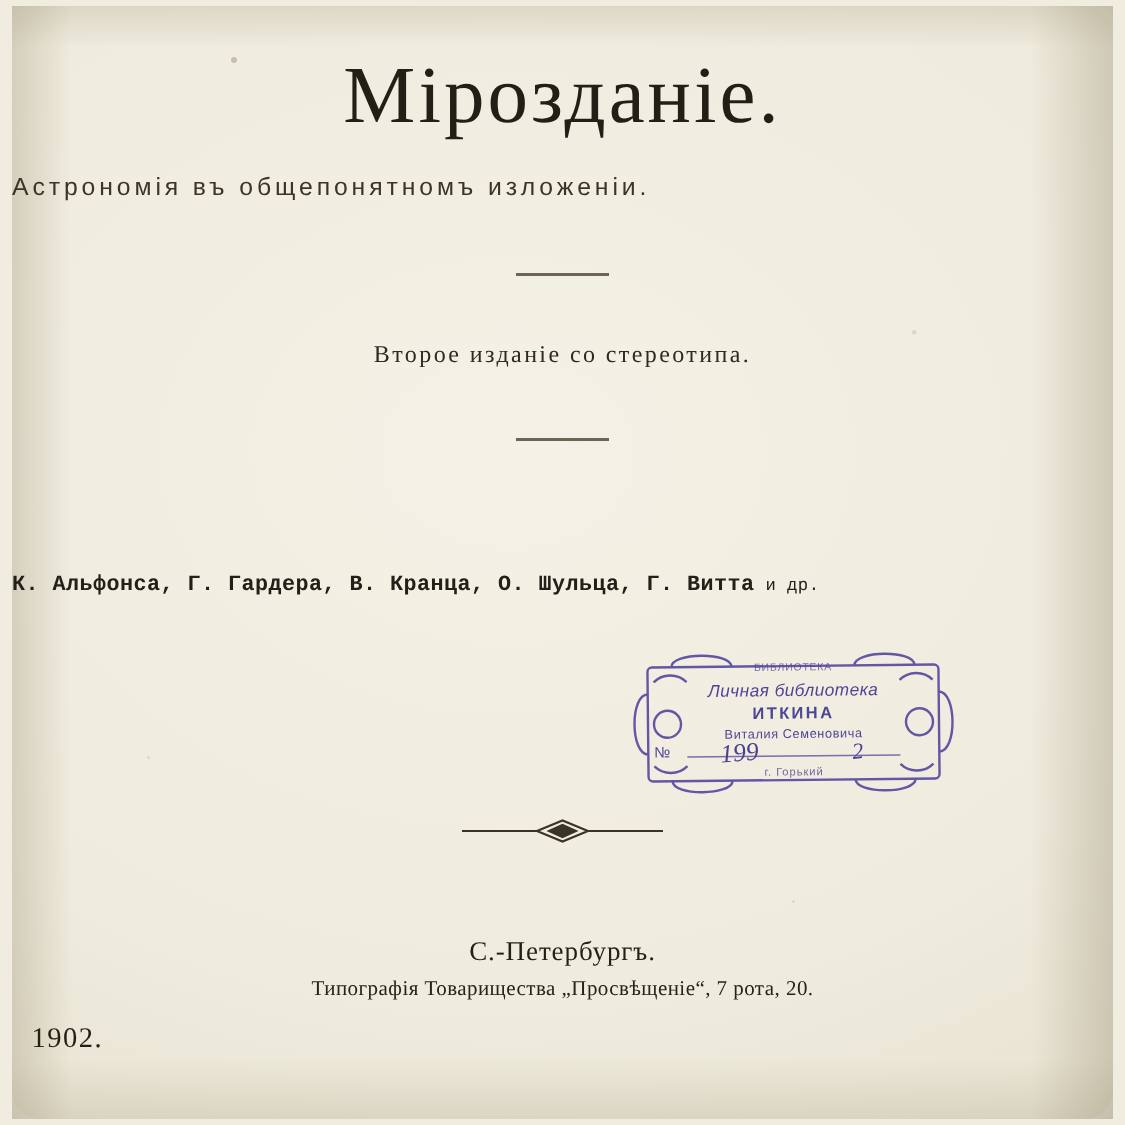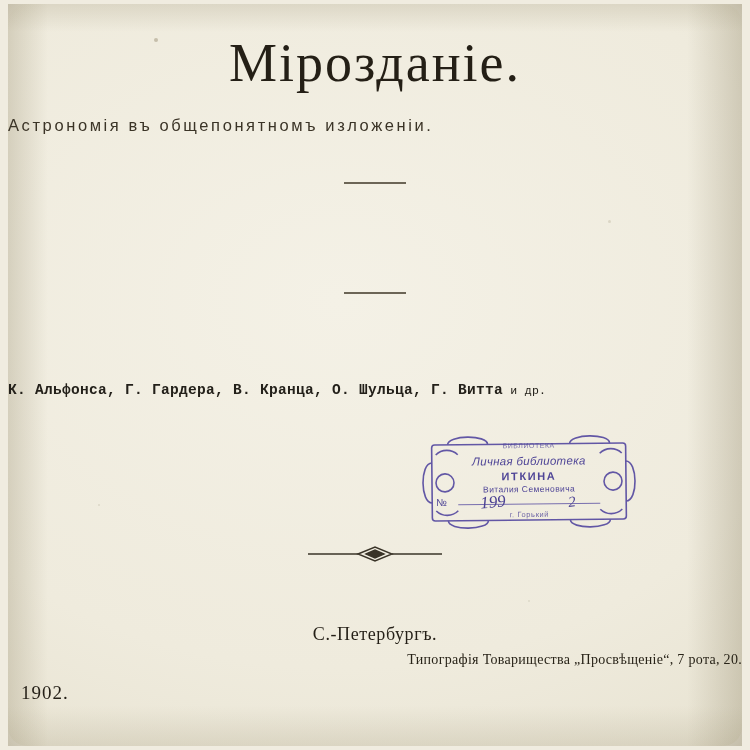--- a/index.html
+++ b/index.html
@@ -233,21 +233,21 @@
     font-family: "Liberation Serif", serif;
     font-size: 18px;
     letter-spacing: .6px;
     color: #241f17;
   }
   .imprint-pub {
     position: absolute;
     top: 648px;
     left: 0;
     width: 100%;
-    text-align: right;
+    text-align: center;
     font-family: "Liberation Serif", serif;
     font-size: 14px;
     letter-spacing: .3px;
     color: #282318;
   }
   .imprint-year {
     position: absolute;
     top: 678px;
     left: 0;
     width: 100%;
@@ -276,20 +276,21 @@
     <div class="speck" style="left:520px;top:596px;width:2px;height:2px;opacity:.4;"></div>
 
     <div class="content">
 
       <div class="title">Мірозданіе.</div>
 
       <div class="subtitle">Астрономія въ общепонятномъ изложеніи.</div>
 
       <div class="rule rule-1"></div>
 
+      <div class="edition">Второе изданіе со стереотипа.</div>
 
       <div class="rule rule-2"></div>
 
 
       <div class="authors">
         <b>К. Альфонса, Г. Гардера, В. Кранца, О. Шульца, Г. Витта</b><span class="small"> и др.</span>
       </div>
 
       <div class="stamp">
         <svg width="222" height="96" viewBox="0 0 222 96">

